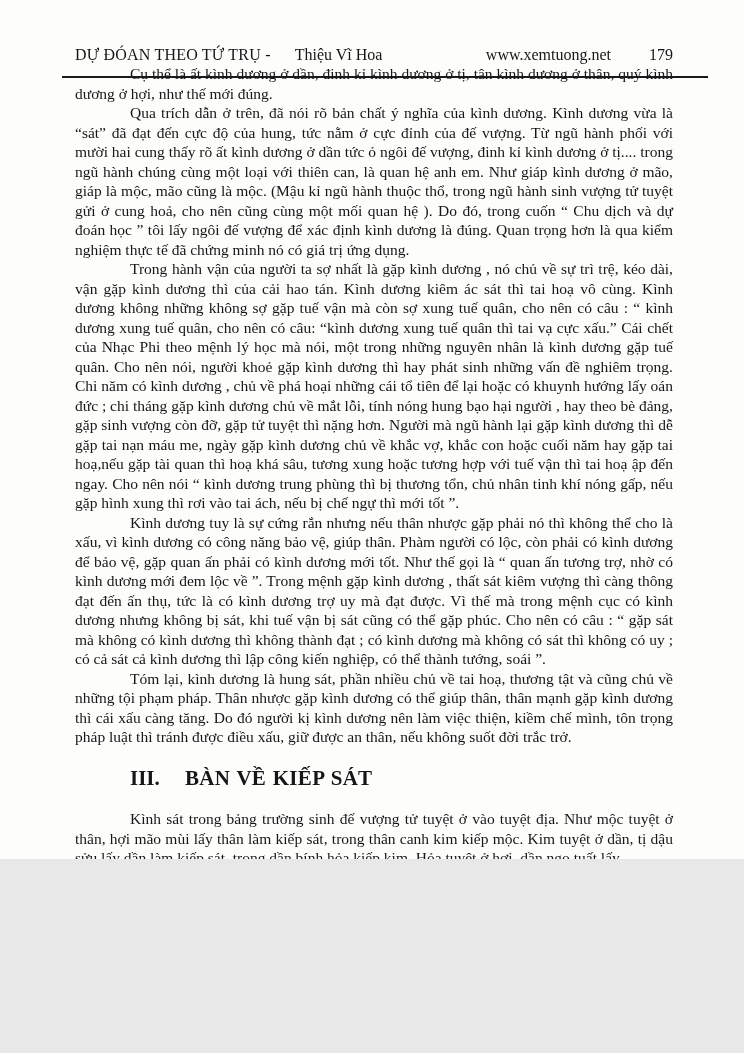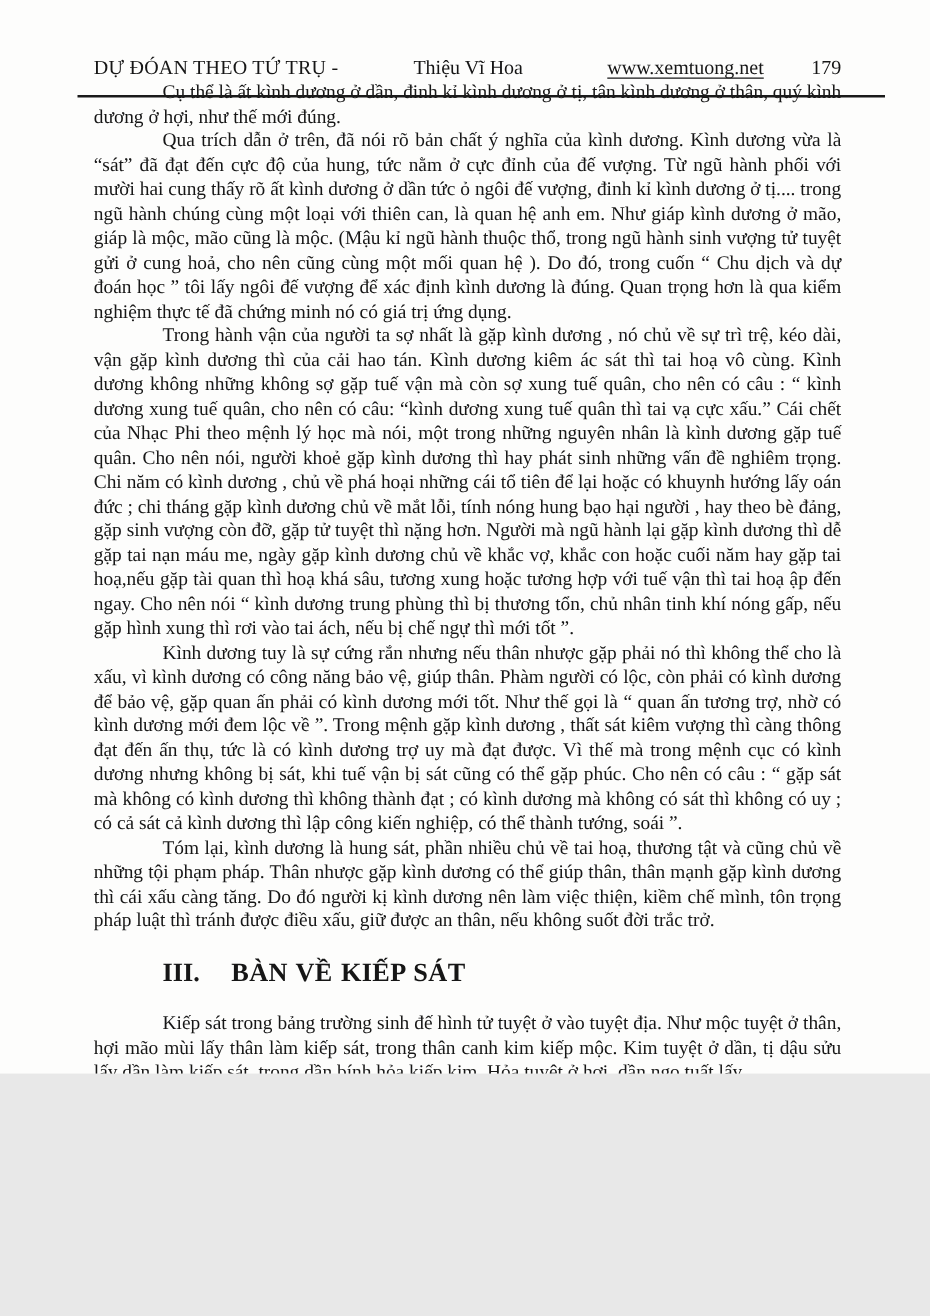--- a/index.html
+++ b/index.html
@@ -20,24 +20,23 @@
   }
   
   .header {
     display: flex;
     align-items: baseline;
     padding: 46px 71px 0 75px;
     font-size: 16px;
     white-space: nowrap;
   }
   .header .h-title { letter-spacing: 0.2px; }
-  .header .h-author { margin-left: 60px; }
+  .header .h-author { margin-left: 24px; }
   .header .h-url {
     margin-left: auto;
-    text-decoration: underline;
     text-underline-offset: 3px;
   }
   .header .h-page { margin-left: 38px; }
   .rule {
     position: absolute;
     left: 62px;
     top: 76px;
     width: 646px;
     height: 2px;
     background: #1a1a1a;
@@ -84,16 +83,16 @@
     <p>Qua trích dẫn ở trên, đã nói rõ bản chất ý nghĩa của kình dương. Kình dương vừa là “sát” đã đạt đến cực độ của hung, tức nằm ở cực đỉnh của đế vượng. Từ ngũ hành phối với mười hai cung thấy rõ ất kình dương  ở dần tức ỏ ngôi đế vượng, đinh kỉ kình dương ở tị.... trong ngũ hành chúng cùng một loại với thiên can, là quan hệ anh em. Như giáp kình dương ở mão, giáp là mộc, mão cũng là mộc. (Mậu kỉ ngũ hành thuộc thổ, trong ngũ hành sinh vượng tử tuyệt gửi ở cung hoả, cho nên cũng cùng một mối quan hệ ). Do đó, trong cuốn “ Chu dịch và dự đoán học ” tôi lấy ngôi đế vượng để xác định kình dương  là đúng. Quan trọng hơn là qua kiểm nghiệm thực tế đã chứng minh nó có giá trị ứng dụng.</p>
     <p>Trong hành vận của người ta sợ nhất là gặp kình dương , nó chủ về sự trì trệ, kéo dài, vận gặp kình dương thì của cải hao tán. Kình dương kiêm ác sát thì tai hoạ vô cùng. Kình dương không những không sợ gặp tuế vận mà còn sợ xung tuế quân, cho nên có câu : “ kình dương xung tuế quân, cho nên có câu: “kình dương xung tuế quân thì tai vạ cực xấu.” Cái chết của Nhạc Phi theo mệnh lý học mà nói, một trong những nguyên nhân là kình dương gặp tuế quân. Cho nên nói, người khoẻ gặp kình dương thì hay phát sinh những vấn đề nghiêm trọng. Chi năm có kình dương , chủ về phá hoại những cái tổ tiên để lại hoặc có khuynh hướng lấy oán đức ; chi tháng gặp kình dương chủ về mắt lỗi, tính nóng hung bạo hại người , hay theo bè đảng, gặp sinh vượng còn đỡ, gặp tử tuyệt thì nặng hơn. Người mà ngũ hành lại gặp kình dương thì dễ gặp tai nạn máu me, ngày gặp kình dương chủ về khắc vợ, khắc con hoặc cuối năm hay gặp tai hoạ,nếu gặp tài quan thì hoạ khá sâu, tương xung hoặc tương hợp  với tuế vận thì tai hoạ ập đến ngay. Cho nên nói “ kình dương trung phùng thì bị thương tổn, chủ nhân tinh khí nóng gấp, nếu gặp hình xung thì rơi vào tai ách, nếu bị chế ngự thì mới tốt ”.</p>
     <p>Kình dương tuy là sự cứng rắn nhưng nếu thân nhược gặp phải nó thì không thể cho là xấu, vì kình dương có công năng bảo vệ, giúp thân. Phàm người có lộc, còn phải có kình dương để bảo vệ, gặp quan ấn phải có kình dương mới tốt. Như thế gọi là “ quan ấn tương trợ, nhờ có kình dương mới đem lộc về ”. Trong mệnh gặp kình dương , thất sát kiêm vượng thì càng thông đạt đến ấn thụ, tức là có kình dương  trợ uy mà đạt được. Vì thế mà trong mệnh cục có kình dương nhưng không bị sát, khi tuế vận bị sát cũng có thể gặp phúc. Cho nên có câu : “ gặp sát mà không có kình dương thì không thành đạt ; có kình dương mà không có sát thì không có uy ; có cả sát cả kình dương thì lập công kiến nghiệp, có thể thành tướng, soái ”.</p>
     <p>Tóm lại, kình dương là hung sát, phần nhiều chủ về tai hoạ, thương tật và cũng chủ về những tội phạm pháp. Thân nhược gặp kình dương có thể giúp thân, thân mạnh gặp kình dương thì cái xấu càng tăng. Do đó người kị kình dương nên làm việc thiện, kiềm chế mình, tôn trọng pháp luật thì tránh được điều xấu, giữ được an thân, nếu không suốt đời trắc trở.</p>
 
     <div class="section-heading">
       <span class="sec-num">III.</span>
       <span class="sec-title">BÀN VỀ KIẾP SÁT</span>
     </div>
 
-    <p>Kiếp sát trong bảng trường sinh đế hình tử tuyệt ở vào tuyệt địa. Như mộc tuyệt ở thân, hợi mão mùi lấy thân làm kiếp sát, trong thân canh kim kiếp mộc. Kim tuyệt ở dần, tị dậu sửu lấy dần làm kiếp sát, trong dần bính hỏa kiếp kim. Hỏa tuyệt ở hợi, dần ngọ tuất lấy</p>
+    <p>Kình sát trong bảng trường sinh đế vượng tử tuyệt ở vào tuyệt địa. Như mộc tuyệt ở thân, hợi mão mùi lấy thân làm kiếp sát, trong thân canh kim kiếp mộc. Kim tuyệt ở dần, tị dậu sửu lấy dần làm kiếp sát, trong dần bính hỏa kiếp kim. Hỏa tuyệt ở hợi, dần ngọ tuất lấy</p>
   </div>
 
 </div>
 
 </body></html>

